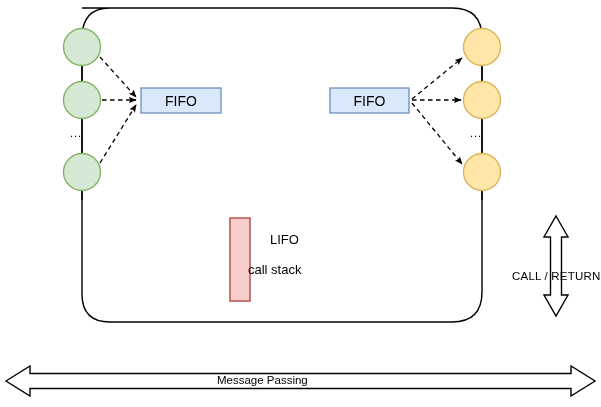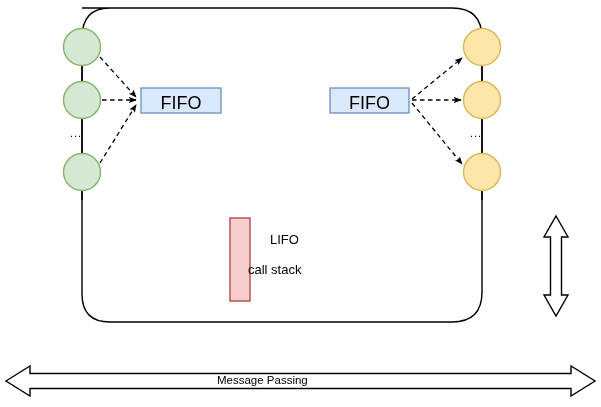--- a/index.html
+++ b/index.html
@@ -25,21 +25,21 @@
     height: 407px;
   }
   .lbl {
     position: absolute;
     white-space: nowrap;
     color: #000000;
     font-family: "Liberation Sans", sans-serif;
     line-height: 1;
   }
   .fifo-label {
-    font-size: 18px;
+    font-size: 14px;
     text-align: center;
   }
   .lifo-label {
     font-size: 13px;
     text-align: right;
   }
   .callret-label {
     font-size: 11.5px;
     letter-spacing: 0.2px;
   }
@@ -119,16 +119,17 @@
   <div class="lbl fifo-label" style="left:330px; top:94px; width:79px;">FIFO</div>
 
   <div class="lbl dots" style="left:70px; top:128px;">...</div>
 
   <div class="lbl dots" style="left:470px; top:128px;">...</div>
 
   <div class="lbl lifo-label" style="left:270px; top:233px;">LIFO</div>
 
   <div class="lbl lifo-label" style="left:248px; top:263px;">call stack</div>
 
+  <div class="lbl callret-label" style="left:512px; top:271px;">CALL /  RETURN</div>
 
   <div class="lbl msg-label" style="left:214px; top:375px;">Message Passing</div>
 
 </div>
 
 </body></html>

